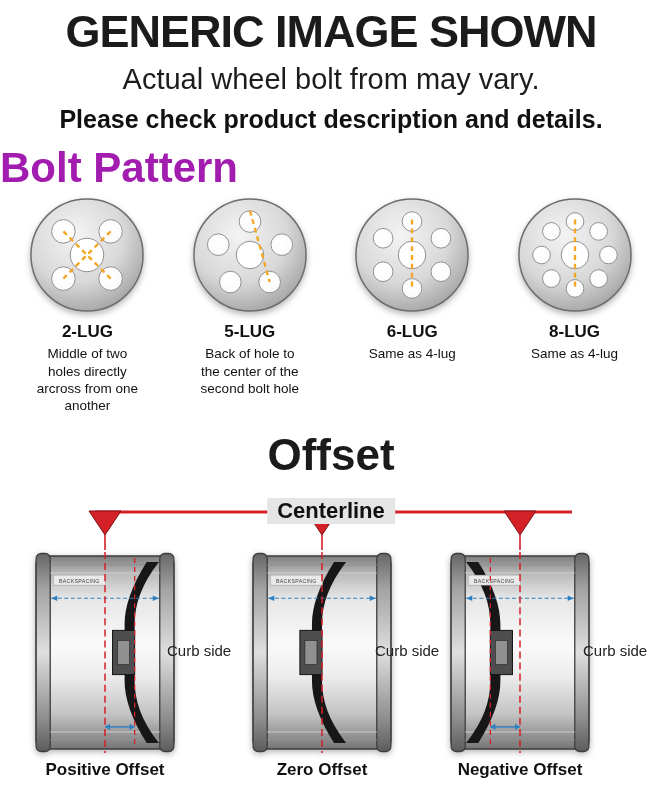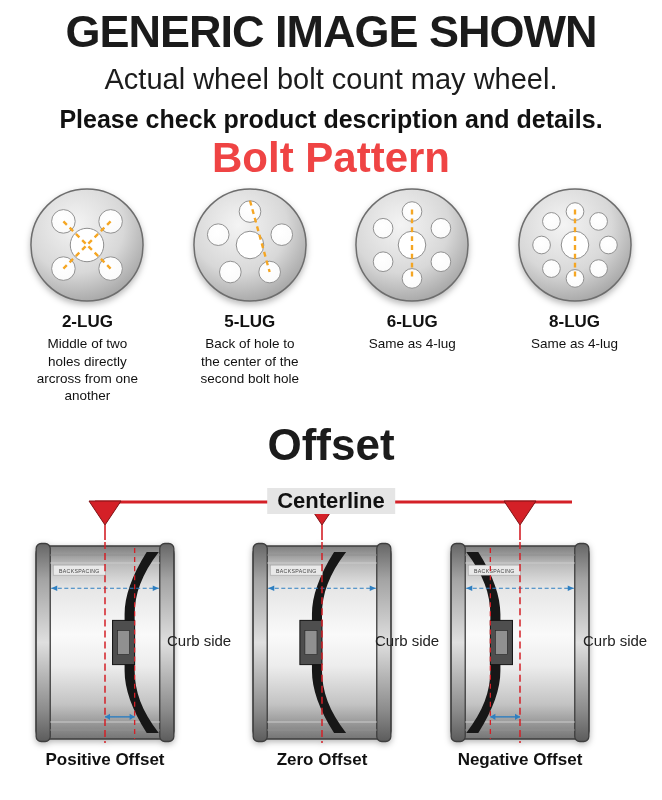--- a/index.html
+++ b/index.html
@@ -2,42 +2,42 @@
 <html><head>
 <meta charset="utf-8">
 <style>
   *{box-sizing:border-box;margin:0;padding:0}
   html,body{width:662px;height:800px}
   body{background:#ffffff;font-family:"Liberation Sans",sans-serif;color:#111;overflow:hidden}
   .header{text-align:center;padding-top:8px}
   .title{font-size:45px;font-weight:800;letter-spacing:-1px;line-height:1.05;color:#1b1b1b}
   .subtitle{font-size:29px;font-weight:400;margin-top:8px;color:#1c1c1c}
   .note{font-size:25px;font-weight:700;margin-top:9px;color:#111}
-  .bolt-heading{text-align:center;font-size:42px;font-weight:800;color:#ef4444}
+  .bolt-heading{font-size:42px;font-weight:800;margin-top:10px;color:#a21caf}
   .bolt-row{display:flex;justify-content:space-evenly;margin-top:4px;padding:0 4px}
   .bolt-col{width:158px;text-align:center}
   .lug-figure-svg svg{width:118px;height:118px;display:block;margin:0 auto;filter:drop-shadow(0 3px 3px rgba(0,0,0,.28))}
   .lug-label{font-size:17px;font-weight:700;margin-top:8px}
   .lug-desc{font-size:13.5px;line-height:1.28;margin:3px auto 8px;max-width:104px}
   .offset-heading{text-align:center;font-size:44px;font-weight:800;margin-top:8px;color:#1b1b1b}
   .offset-diagram{position:relative;height:304px;margin-top:2px}
   .centerline-svg{position:absolute;left:0;top:6px;width:662px;height:62px}
   .centerline-label{position:absolute;top:16px;left:50%;transform:translateX(-50%);background:#e5e5e5;padding:0 10px;font-size:22px;font-weight:600;z-index:2}
   .wheel{position:absolute;top:70px;width:156px;height:201px}
   .wheel svg{width:156px;height:201px;display:block;filter:drop-shadow(0 2px 3px rgba(0,0,0,.3))}
   .curb{position:absolute;top:160px;width:90px;text-align:left;transform:translateX(-50%);font-size:15px;color:#222}
   .wheel-label{position:absolute;top:278px;width:156px;text-align:center;font-size:17px;font-weight:700}
   svg text{font-family:"Liberation Sans",sans-serif}
 </style>
 </head>
 <body>
 
 <div class="header">
   <div class="title">GENERIC IMAGE SHOWN</div>
-  <div class="subtitle">Actual wheel bolt count may wheel.</div>
+  <div class="subtitle">Actual wheel bolt from may vary.</div>
   <div class="note">Please check product description and details.</div>
 </div>
 
 <div class="bolt-heading">Bolt Pattern</div>
 
 <div class="bolt-row">
   <div class="bolt-col">
     <div class="lug-figure-svg">
         <svg viewBox="0 0 120 120" role="img">
 <defs>

